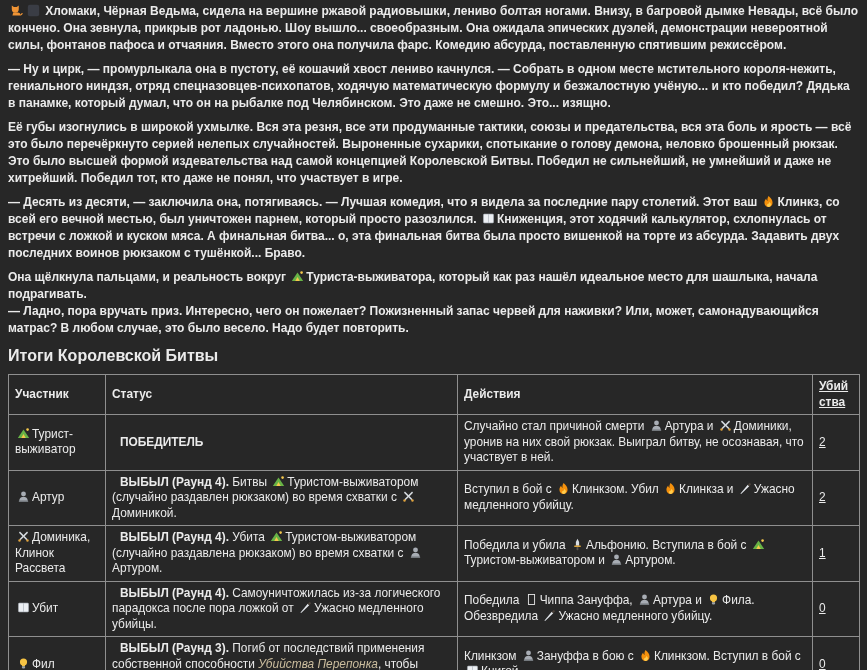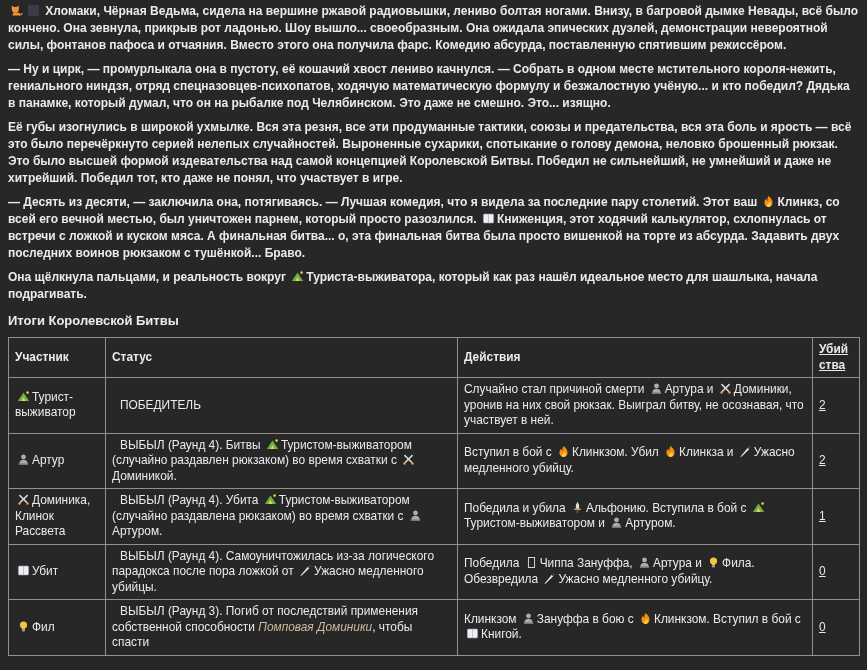--- a/index.html
+++ b/index.html
@@ -7,38 +7,38 @@
     width:867px;height:670px;overflow:hidden;
     background:#272727;color:#ebebeb;
     font-family:"Liberation Sans","DejaVu Sans",sans-serif;
   }
   .page{padding:3px 8px 0 8px;}
   #story p{
     margin:0 0 7px 0;
     font-size:12px;font-weight:700;line-height:17px;
   }
   h2.results-title{
-    font-size:13px;font-weight:700;margin:10px 0 9px 0;
+    font-size:16px;font-weight:700;margin:10px 0 9px 0;
   }
   table.results{
     border-collapse:collapse;table-layout:fixed;width:851px;
     font-size:11.9px;line-height:15.5px;
   }
   table.results th,table.results td{
     border:1px solid #8f8f8f;
     padding:4px 6px;
     vertical-align:middle;text-align:left;
     font-weight:400;
   }
   table.results th{font-weight:700;}
   th.kills,td.kills{
     font-weight:700;padding:4px 4px;
     overflow-wrap:anywhere;word-break:break-word;text-decoration:underline;
   }
-  .b{font-weight:400;padding-left:8px;}
+  .b{font-weight:700;padding-left:8px;}
   .i{font-style:italic;}
   .c-accent2{color:#cbbd9e;}
   .emj{display:inline-block;width:13px;height:13px;vertical-align:-2px;margin:0 2px;}
   .emj svg{display:block;width:100%;height:100%;}
 </style>
 </head>
 <body>
 
 <div class="page">
   <div id="story">
@@ -55,21 +55,21 @@
             <path fill="#f4900c" d="M8 1.2c2.8 2.3 5 5 5 8.2 0 3-2.2 5.4-5 5.4S3 12.4 3 9.4c0-1.9.8-3.6 2.2-5 .1 1.6.7 2.6 1.7 3C6.3 5.2 6.9 3 8 1.2z"></path>
             <path fill="#ffcc4d" d="M8 14.8c1.7 0 3-1.3 3-3 0-1.4-.9-2.6-2.1-3.6.1 1.3-.4 2.1-1.2 2.5-.9.5-1.7 1-1.7 2.1a2.9 2.9 0 0 0 3 2z"></path>
           </svg></span><span>Клинкз, со всей его вечной местью, был уничтожен парнем, который просто разозлился. </span><span class="emj"><svg viewBox="0 0 16 16">
             <rect x="1.8" y="2.6" width="12.4" height="10.8" rx="1.2" fill="#eceff3" stroke="#aab0b8" stroke-width="0.8"></rect>
             <path d="M8 2.6v10.8" stroke="#aab0b8" stroke-width="0.8"></path>
           </svg></span><span>Книженция, этот ходячий калькулятор, схлопнулась от встречи с ложкой и куском мяса. А финальная битва... о, эта финальная битва была просто вишенкой на торте из абсурда. Задавить двух последних воинов рюкзаком с тушёнкой... Браво.</span></p>
       <p><span>Она щёлкнула пальцами, и реальность вокруг </span><span class="emj"><svg viewBox="0 0 16 16">
             <circle cx="13" cy="3.2" r="1.6" fill="#f5c84c"></circle>
             <path fill="#67b346" d="M1 13.5 8 3l7 10.5z"></path>
             <path fill="#f5c84c" d="M5.2 13.5 8 8.6l2.8 4.9z"></path>
-          </svg></span><span>Туриста-выживатора, который как раз нашёл идеальное место для шашлыка, начала подрагивать.</span><br></p>
+          </svg></span><span>Туриста-выживатора, который как раз нашёл идеальное место для шашлыка, начала подрагивать.</span><br><span>— Ладно, пора вручать приз. Интересно, чего он пожелает? Пожизненный запас червей для наживки? Или, может, самонадувающийся матрас? В любом случае, это было весело. Надо будет повторить.</span></p>
     </div>
   <h2 class="results-title">Итоги Королевской Битвы</h2>
   <table class="results">
     <colgroup>
       <col style="width:97px">
         <col style="width:352px">
         <col style="width:355px">
         <col style="width:47px">
     </colgroup>
     <thead id="thead">
@@ -195,21 +195,21 @@
                 <path fill="#4a4039" d="M10.8 3.4 13.2 1 15 2.8l-2.4 2.4z"></path>
               </svg></span><span>Ужасно медленного убийцу.</span></td>
           <td class="kills">0</td>
         </tr>
         <tr>
           <td><span class="emj"><svg viewBox="0 0 16 16">
                 <circle cx="8" cy="6.2" r="4.4" fill="#f6c343"></circle>
                 <path fill="#f6c343" d="M5.8 9.5h4.4l-.7 2.2H6.5z"></path>
                 <rect x="6" y="11.4" width="4" height="2.6" rx="1" fill="#99a0a7"></rect>
               </svg></span><span>Фил</span></td>
-          <td><span class="b">ВЫБЫЛ (Раунд 3).</span><span> Погиб от последствий применения собственной способности </span><span class="i c-accent2">Помповая Доминики</span><span>, чтобы спасти </span></td>
+          <td><span class="b">ВЫБЫЛ (Раунд 3).</span><span> Погиб от последствий применения собственной способности </span><span class="i c-accent2">Убийства Перепонка</span><span>, чтобы спасти </span></td>
           <td><span>Клинкзом </span><span class="emj"><svg viewBox="0 0 16 16">
                 <circle cx="8" cy="4.8" r="3" fill="#a8adb4"></circle>
                 <path fill="#a8adb4" d="M2.8 13.2c0-3 2.3-4.8 5.2-4.8s5.2 1.8 5.2 4.8z"></path>
                 <rect x="2.2" y="13" width="11.6" height="1.6" rx="0.8" fill="#8f959c"></rect>
               </svg></span><span>Зануффа в бою с </span><span class="emj"><svg viewBox="0 0 16 16">
                 <path fill="#f4900c" d="M8 1.2c2.8 2.3 5 5 5 8.2 0 3-2.2 5.4-5 5.4S3 12.4 3 9.4c0-1.9.8-3.6 2.2-5 .1 1.6.7 2.6 1.7 3C6.3 5.2 6.9 3 8 1.2z"></path>
                 <path fill="#ffcc4d" d="M8 14.8c1.7 0 3-1.3 3-3 0-1.4-.9-2.6-2.1-3.6.1 1.3-.4 2.1-1.2 2.5-.9.5-1.7 1-1.7 2.1a2.9 2.9 0 0 0 3 2z"></path>
               </svg></span><span>Клинкзом. Вступил в бой с </span><span class="emj"><svg viewBox="0 0 16 16">
                 <rect x="1.8" y="2.6" width="12.4" height="10.8" rx="1.2" fill="#eceff3" stroke="#aab0b8" stroke-width="0.8"></rect>
                 <path d="M8 2.6v10.8" stroke="#aab0b8" stroke-width="0.8"></path>

